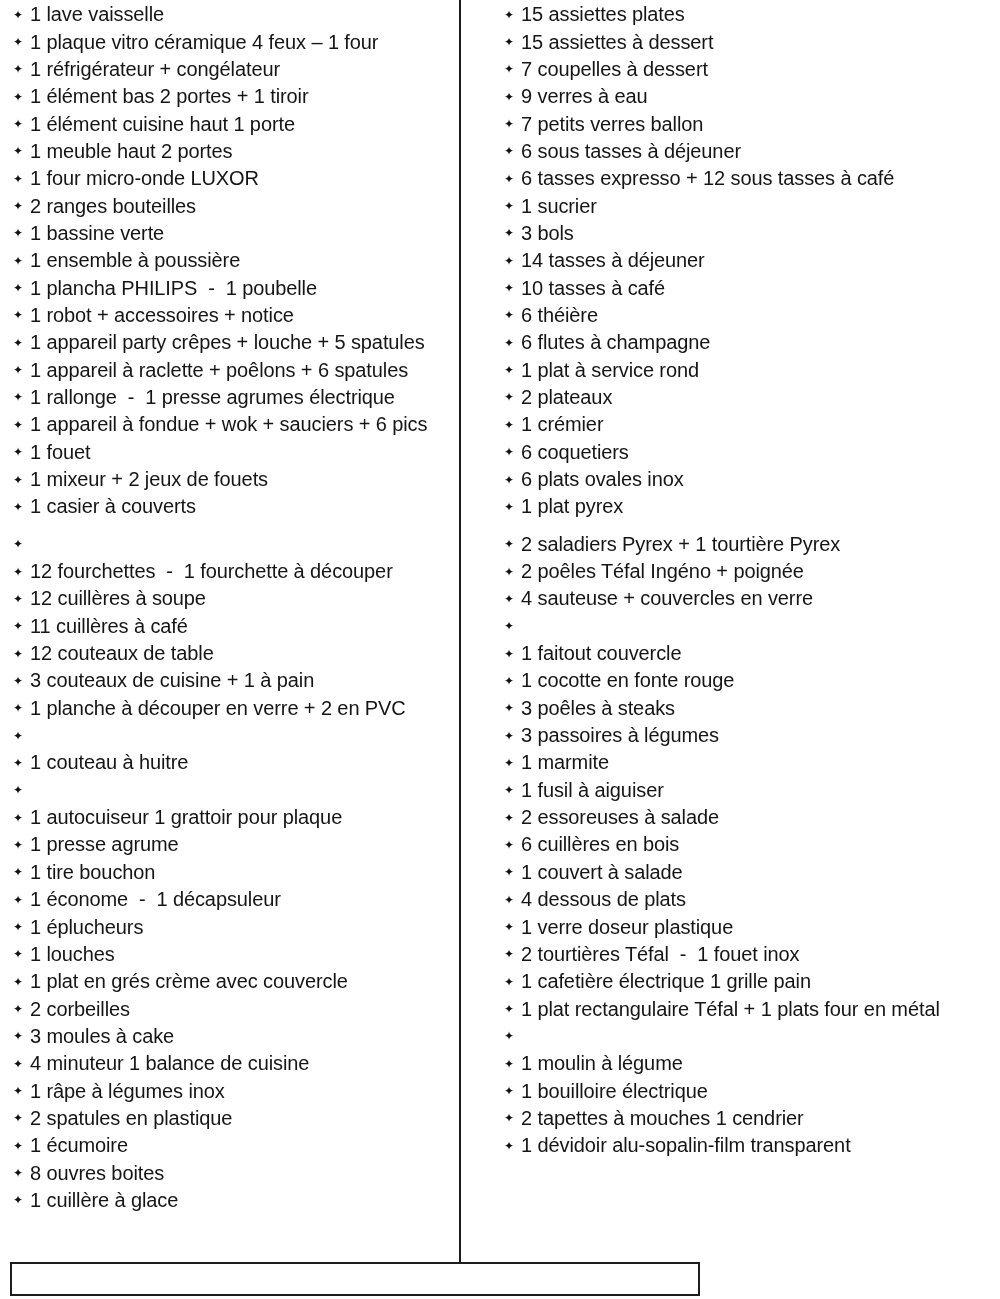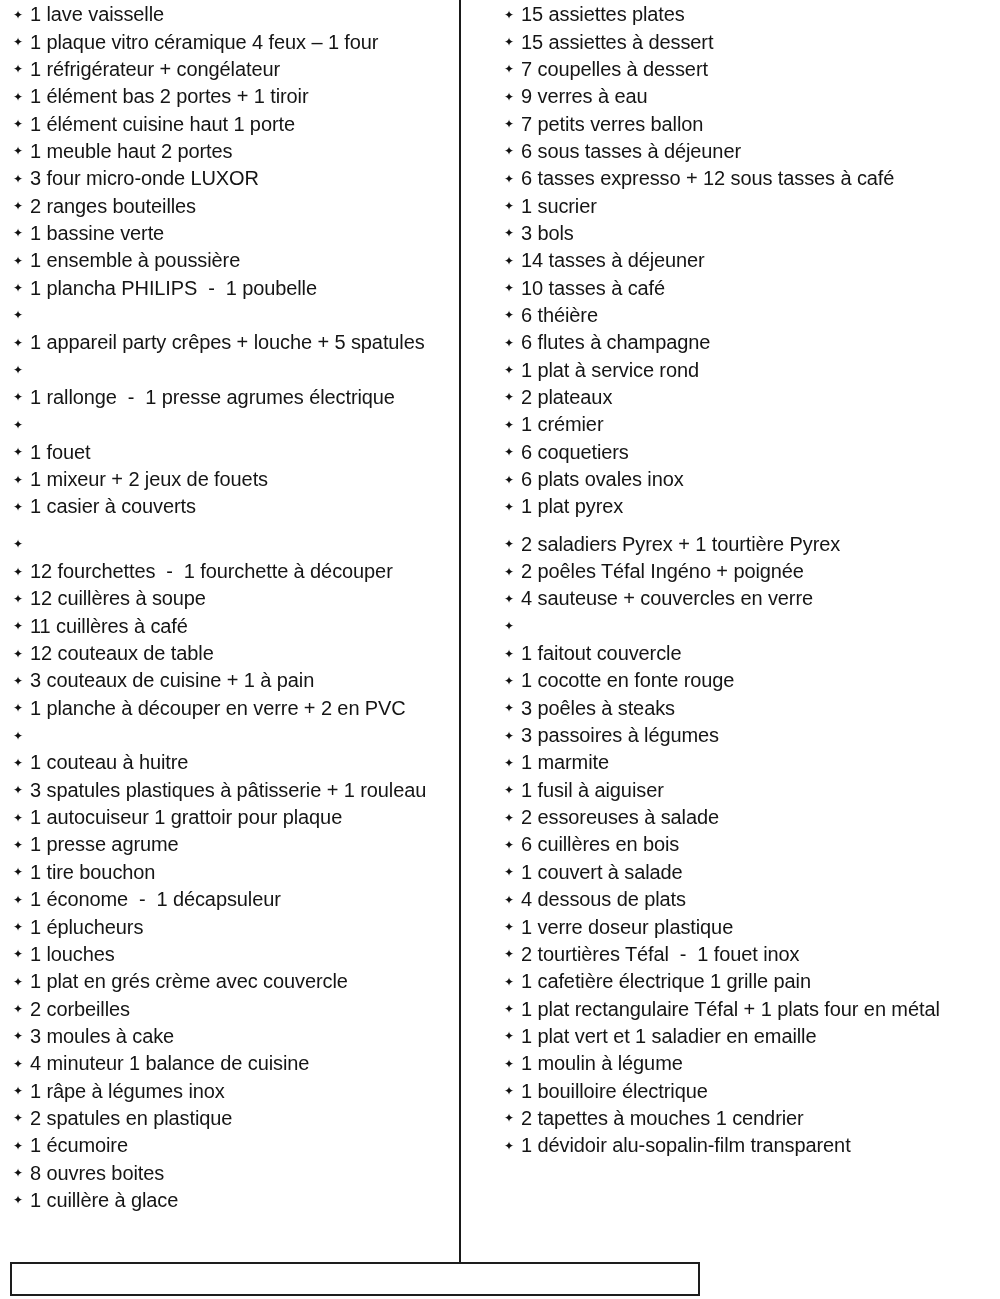--- a/index.html
+++ b/index.html
@@ -65,44 +65,44 @@
 <body>
 
 <div class="page">
   <div class="col col-left" id="col-0">
       <div class="row"><span class="bullet">✦</span><span class="txt">1 lave vaisselle</span></div>
       <div class="row"><span class="bullet">✦</span><span class="txt">1 plaque vitro céramique 4 feux – 1 four</span></div>
       <div class="row"><span class="bullet">✦</span><span class="txt">1 réfrigérateur + congélateur</span></div>
       <div class="row"><span class="bullet">✦</span><span class="txt">1 élément bas 2 portes + 1 tiroir</span></div>
       <div class="row"><span class="bullet">✦</span><span class="txt">1 élément cuisine haut 1 porte</span></div>
       <div class="row"><span class="bullet">✦</span><span class="txt">1 meuble haut 2 portes</span></div>
-      <div class="row"><span class="bullet">✦</span><span class="txt">3 four micro-onde LUXOR</span></div>
+      <div class="row"><span class="bullet">✦</span><span class="txt">1 four micro-onde LUXOR</span></div>
       <div class="row"><span class="bullet">✦</span><span class="txt">2 ranges bouteilles</span></div>
       <div class="row"><span class="bullet">✦</span><span class="txt">1 bassine verte</span></div>
       <div class="row"><span class="bullet">✦</span><span class="txt">1 ensemble à poussière</span></div>
       <div class="row"><span class="bullet">✦</span><span class="txt">1 plancha PHILIPS  -  1 poubelle</span></div>
-      <div class="row"><span class="bullet">✦</span></div>
+      <div class="row"><span class="bullet">✦</span><span class="txt">1 robot + accessoires + notice</span></div>
       <div class="row"><span class="bullet">✦</span><span class="txt">1 appareil party crêpes + louche + 5 spatules</span></div>
-      <div class="row"><span class="bullet">✦</span></div>
+      <div class="row"><span class="bullet">✦</span><span class="txt">1 appareil à raclette + poêlons + 6 spatules</span></div>
       <div class="row"><span class="bullet">✦</span><span class="txt">1 rallonge  -  1 presse agrumes électrique</span></div>
-      <div class="row"><span class="bullet">✦</span></div>
+      <div class="row"><span class="bullet">✦</span><span class="txt">1 appareil à fondue + wok + sauciers + 6 pics</span></div>
       <div class="row"><span class="bullet">✦</span><span class="txt">1 fouet</span></div>
       <div class="row"><span class="bullet">✦</span><span class="txt">1 mixeur + 2 jeux de fouets</span></div>
       <div class="row"><span class="bullet">✦</span><span class="txt">1 casier à couverts</span></div>
       <div class="gap"></div>
       <div class="row"><span class="bullet">✦</span></div>
       <div class="row"><span class="bullet">✦</span><span class="txt">12 fourchettes  -  1 fourchette à découper</span></div>
       <div class="row"><span class="bullet">✦</span><span class="txt">12 cuillères à soupe</span></div>
       <div class="row"><span class="bullet">✦</span><span class="txt">11 cuillères à café</span></div>
       <div class="row"><span class="bullet">✦</span><span class="txt">12 couteaux de table</span></div>
       <div class="row"><span class="bullet">✦</span><span class="txt">3 couteaux de cuisine + 1 à pain</span></div>
       <div class="row"><span class="bullet">✦</span><span class="txt">1 planche à découper en verre + 2 en PVC</span></div>
       <div class="row"><span class="bullet">✦</span><span class="txt"></span></div>
       <div class="row"><span class="bullet">✦</span><span class="txt">1 couteau à huitre</span></div>
-      <div class="row"><span class="bullet">✦</span><span class="txt">3 spatules plastiques à pâtisserie + 1 rouleau</span></div>
+      <div class="row"><span class="bullet">✦</span></div>
       <div class="row"><span class="bullet">✦</span><span class="txt">1 autocuiseur 1 grattoir pour plaque</span></div>
       <div class="row"><span class="bullet">✦</span><span class="txt">1 presse agrume</span></div>
       <div class="row"><span class="bullet">✦</span><span class="txt">1 tire bouchon</span></div>
       <div class="row"><span class="bullet">✦</span><span class="txt">1 économe  -  1 décapsuleur</span></div>
       <div class="row"><span class="bullet">✦</span><span class="txt">1 éplucheurs</span></div>
       <div class="row"><span class="bullet">✦</span><span class="txt">1 louches</span></div>
       <div class="row"><span class="bullet">✦</span><span class="txt">1 plat en grés crème avec couvercle</span></div>
       <div class="row"><span class="bullet">✦</span><span class="txt">2 corbeilles</span></div>
       <div class="row"><span class="bullet">✦</span><span class="txt">3 moules à cake</span></div>
       <div class="row"><span class="bullet">✦</span><span class="txt">4 minuteur 1 balance de cuisine</span></div>
@@ -145,20 +145,20 @@
       <div class="row"><span class="bullet">✦</span><span class="txt">1 marmite</span></div>
       <div class="row"><span class="bullet">✦</span><span class="txt">1 fusil à aiguiser</span></div>
       <div class="row"><span class="bullet">✦</span><span class="txt">2 essoreuses à salade</span></div>
       <div class="row"><span class="bullet">✦</span><span class="txt">6 cuillères en bois</span></div>
       <div class="row"><span class="bullet">✦</span><span class="txt">1 couvert à salade</span></div>
       <div class="row"><span class="bullet">✦</span><span class="txt">4 dessous de plats</span></div>
       <div class="row"><span class="bullet">✦</span><span class="txt">1 verre doseur plastique</span></div>
       <div class="row"><span class="bullet">✦</span><span class="txt">2 tourtières Téfal  -  1 fouet inox</span></div>
       <div class="row"><span class="bullet">✦</span><span class="txt">1 cafetière électrique 1 grille pain</span></div>
       <div class="row"><span class="bullet">✦</span><span class="txt">1 plat rectangulaire Téfal + 1 plats four en métal</span></div>
-      <div class="row"><span class="bullet">✦</span><span class="txt">1 plat vert et 1 saladier en emaille</span></div>
+      <div class="row"><span class="bullet">✦</span></div>
       <div class="row"><span class="bullet">✦</span><span class="txt">1 moulin à légume</span></div>
       <div class="row"><span class="bullet">✦</span><span class="txt">1 bouilloire électrique</span></div>
       <div class="row"><span class="bullet">✦</span><span class="txt">2 tapettes à mouches 1 cendrier</span></div>
       <div class="row"><span class="bullet">✦</span><span class="txt">1 dévidoir alu-sopalin-film transparent</span></div>
     </div>
   <div class="footer-box"></div>
 </div>
 
 </body></html>

